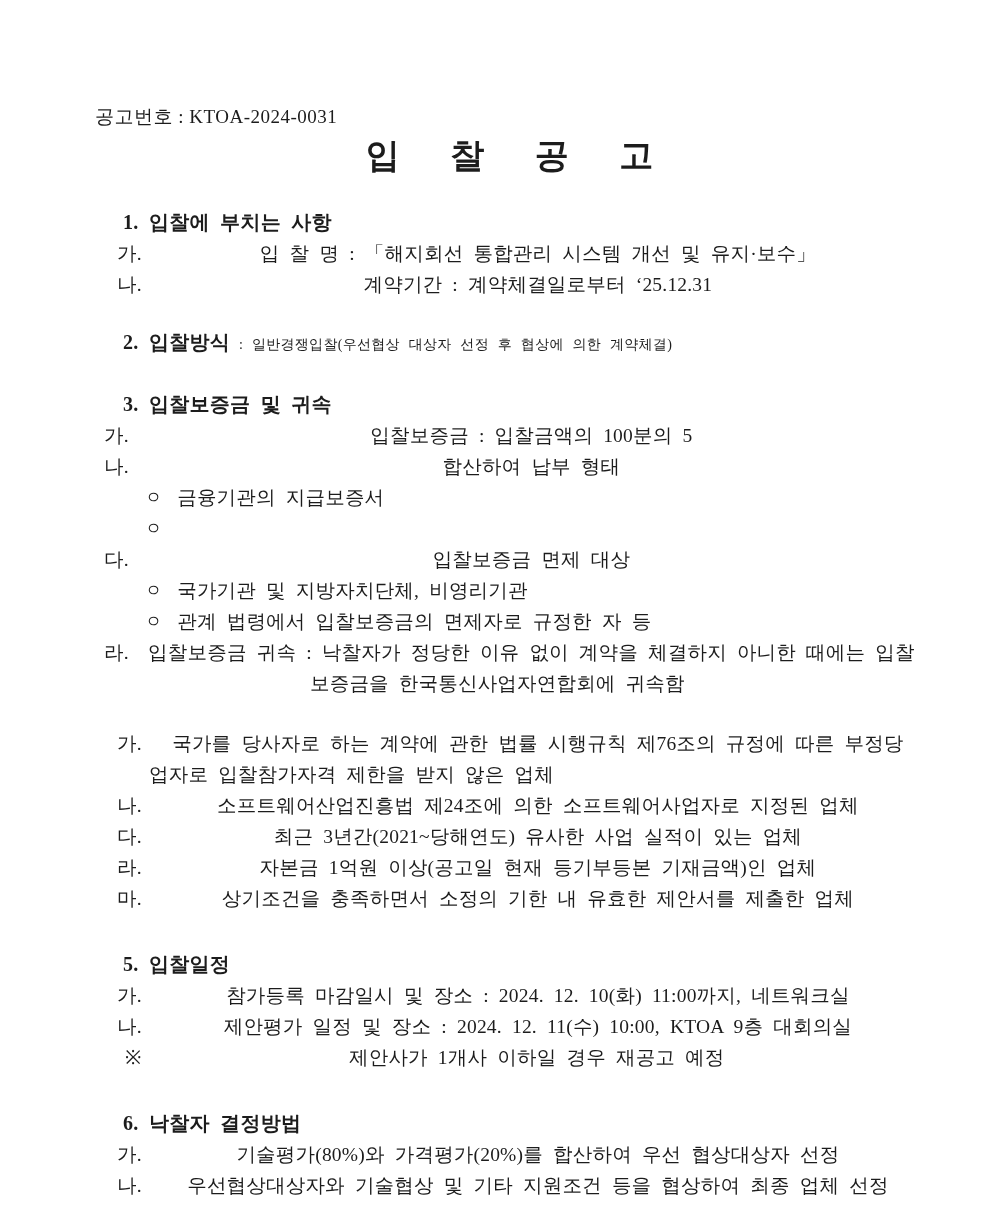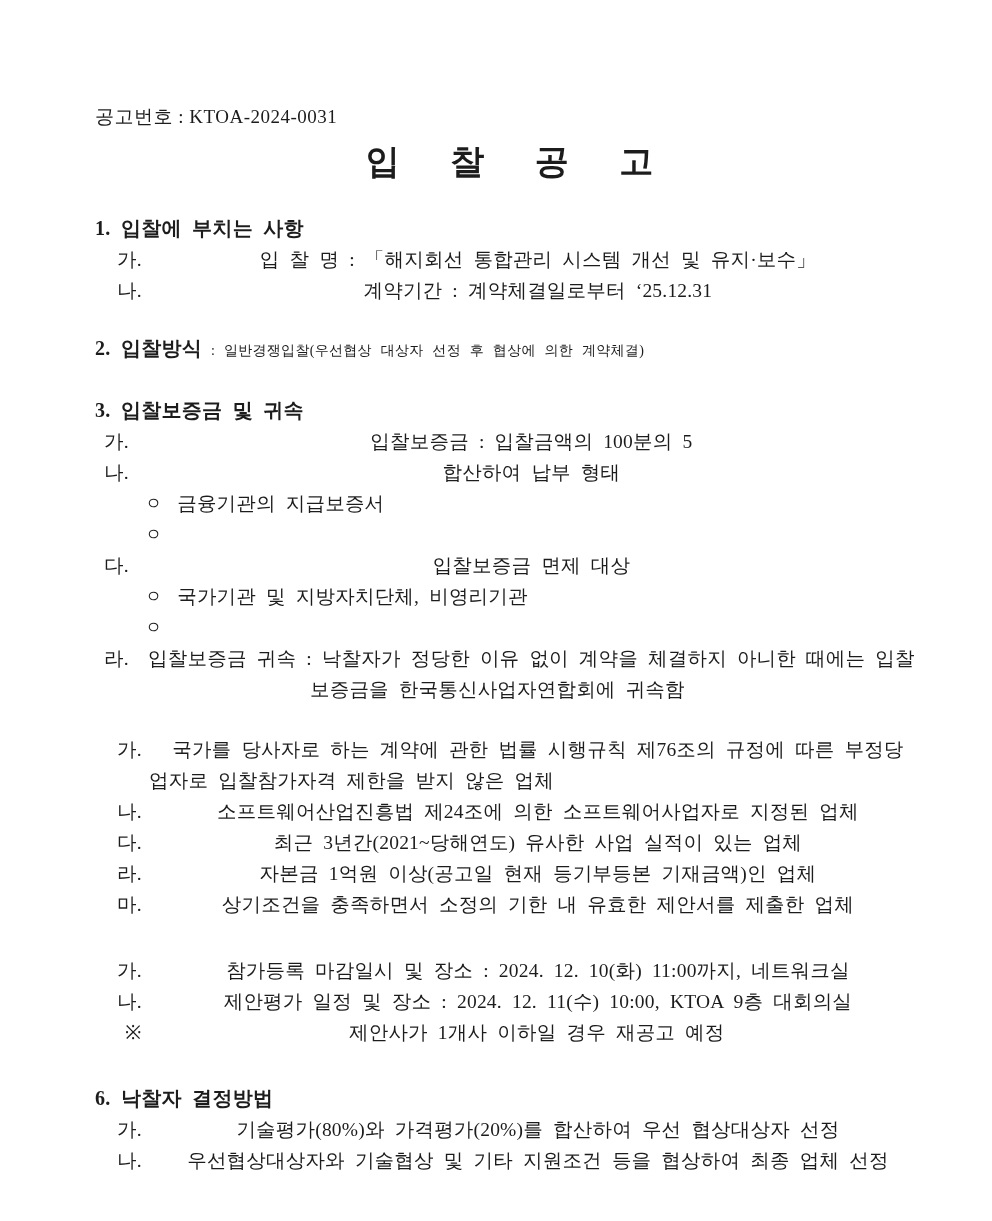--- a/index.html
+++ b/index.html
@@ -21,35 +21,36 @@
   .notice-number {
     font-size: 19px;
     line-height: 25px;
     letter-spacing: 0.5px;
   }
   .doc-title {
     text-align: center;
     font-size: 34px;
     font-weight: bold;
     line-height: 44px;
-    margin-top: 11px;
+    margin-top: 5px;
     letter-spacing: 17px;
     word-spacing: 8px;
     text-indent: 17px; 
   }
   .section { margin-top: 29px; }
   .section.s2 { margin-top: 27px; }
   .section.s5 { margin-top: 35px; }
   .section.s6 { margin-top: 35px; }
   .sec-heading {
     font-size: 20px;
     line-height: 31px;
     font-weight: bold;
     word-spacing: 5px;
     letter-spacing: 0.3px;
+    margin-left: 28px;
   }
   .sec-heading .plain {
     font-weight: normal;
     font-size: 14px;
   }
   .line {
     font-size: 19.5px;
     line-height: 31px;
     word-spacing: 5px;
     letter-spacing: 0.2px;
@@ -134,20 +135,21 @@
     <div class="line item">
       <span class="label">다.</span>
       <span class="text">입찰보증금 면제 대상</span>
     </div>
     <div class="line bullet-row">
       <span class="marker">ㅇ</span>
       <span class="text">국가기관 및 지방자치단체, 비영리기관</span>
     </div>
     <div class="line bullet-row">
       <span class="marker">ㅇ</span>
+      <span class="text">관계 법령에서 입찰보증금의 면제자로 규정한 자 등</span>
     </div>
     <div class="line item">
       <span class="label">라.</span>
       <span class="text">입찰보증금 귀속 : 낙찰자가 정당한 이유 없이 계약을 체결하지 아니한 때에는 입찰</span>
     </div>
     <div class="line cont-wrap3">보증금을 한국통신사업자연합회에 귀속함</div>
   </div>
 
   <div class="section s4">
     <div class="line item">
@@ -167,20 +169,21 @@
       <span class="label">라.</span>
       <span class="text">자본금 1억원 이상(공고일 현재 등기부등본 기재금액)인 업체</span>
     </div>
     <div class="line item">
       <span class="label">마.</span>
       <span class="text">상기조건을 충족하면서 소정의 기한 내 유효한 제안서를 제출한 업체</span>
     </div>
   </div>
 
   <div class="section s5">
+    <div class="sec-heading">5. 입찰일정</div>
     <div class="line item">
       <span class="label">가.</span>
       <span class="text">참가등록 마감일시 및 장소 : 2024. 12. 10(화) 11:00까지, 네트워크실</span>
     </div>
     <div class="line item">
       <span class="label">나.</span>
       <span class="text">제안평가 일정 및 장소 : 2024.  12. 11(수) 10:00, KTOA 9층 대회의실</span>
     </div>
     <div class="line item note-item">
       <span class="label">※</span>

